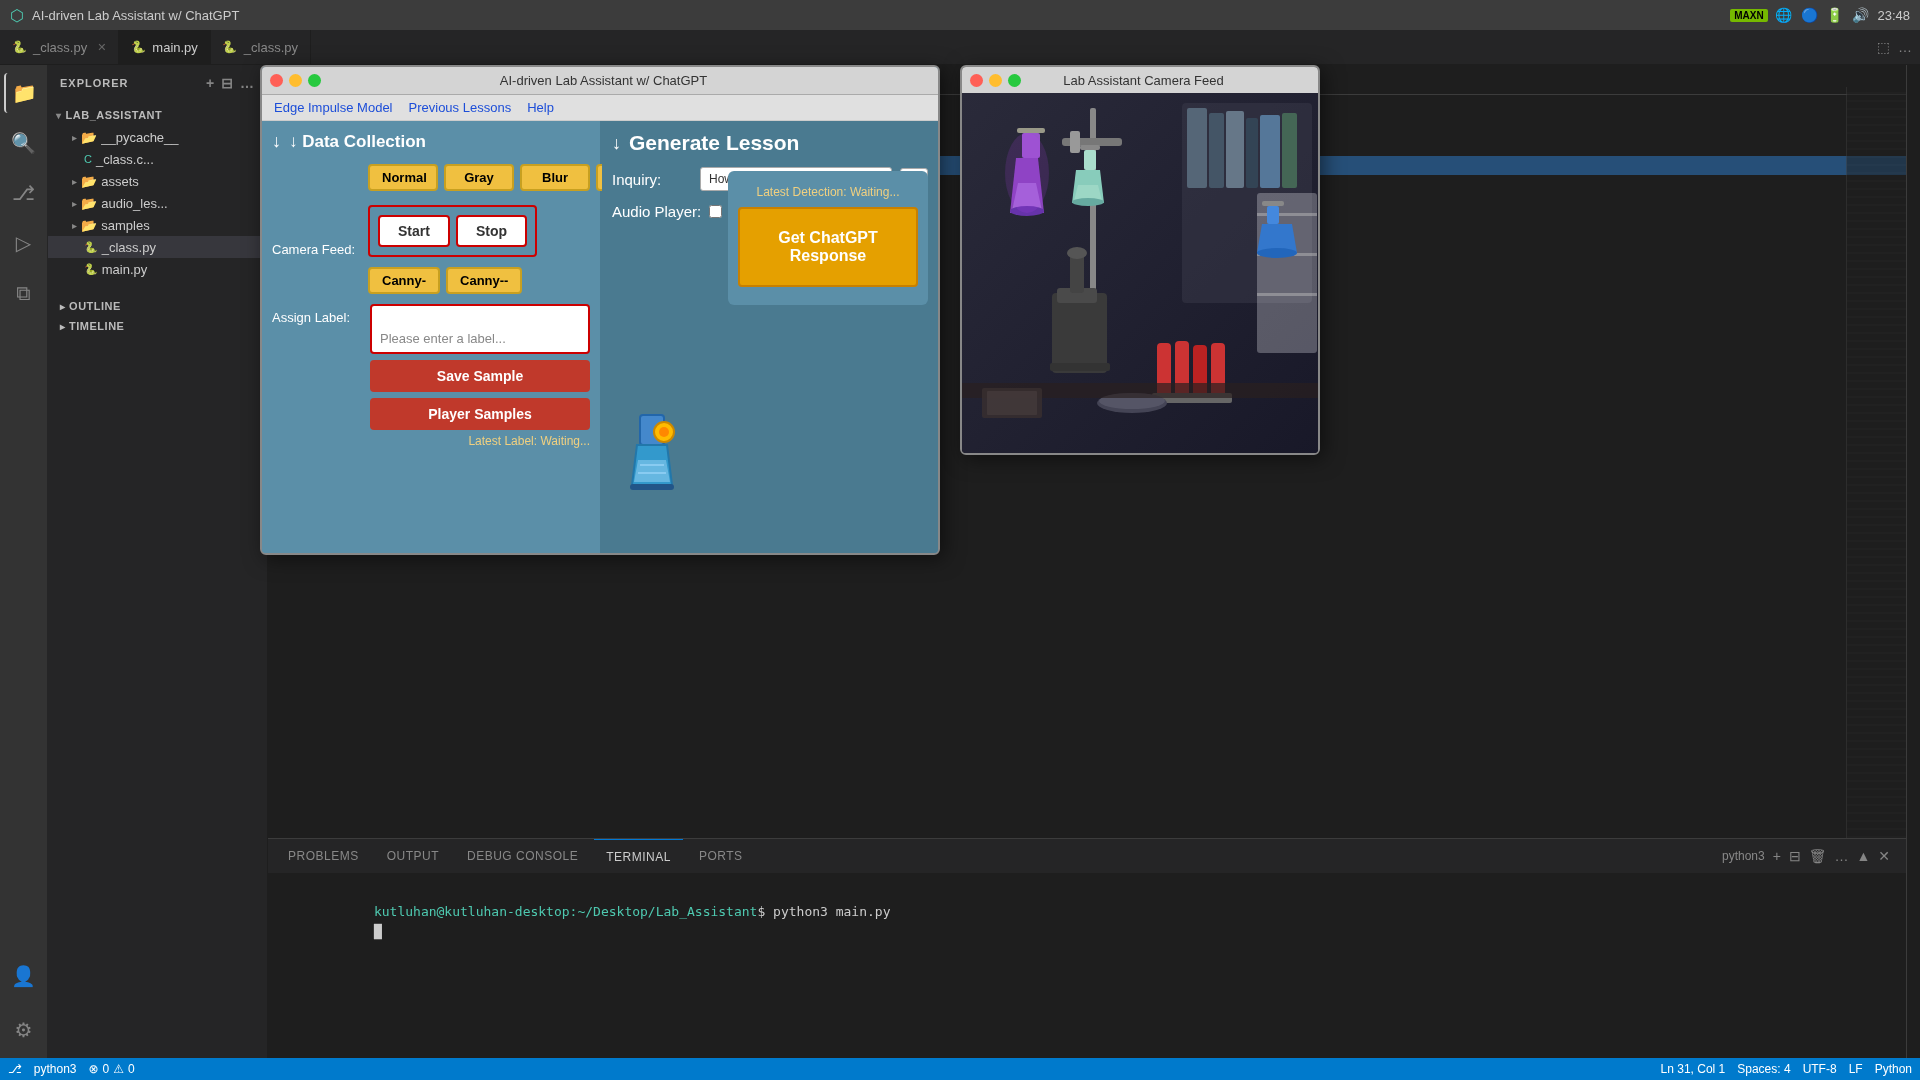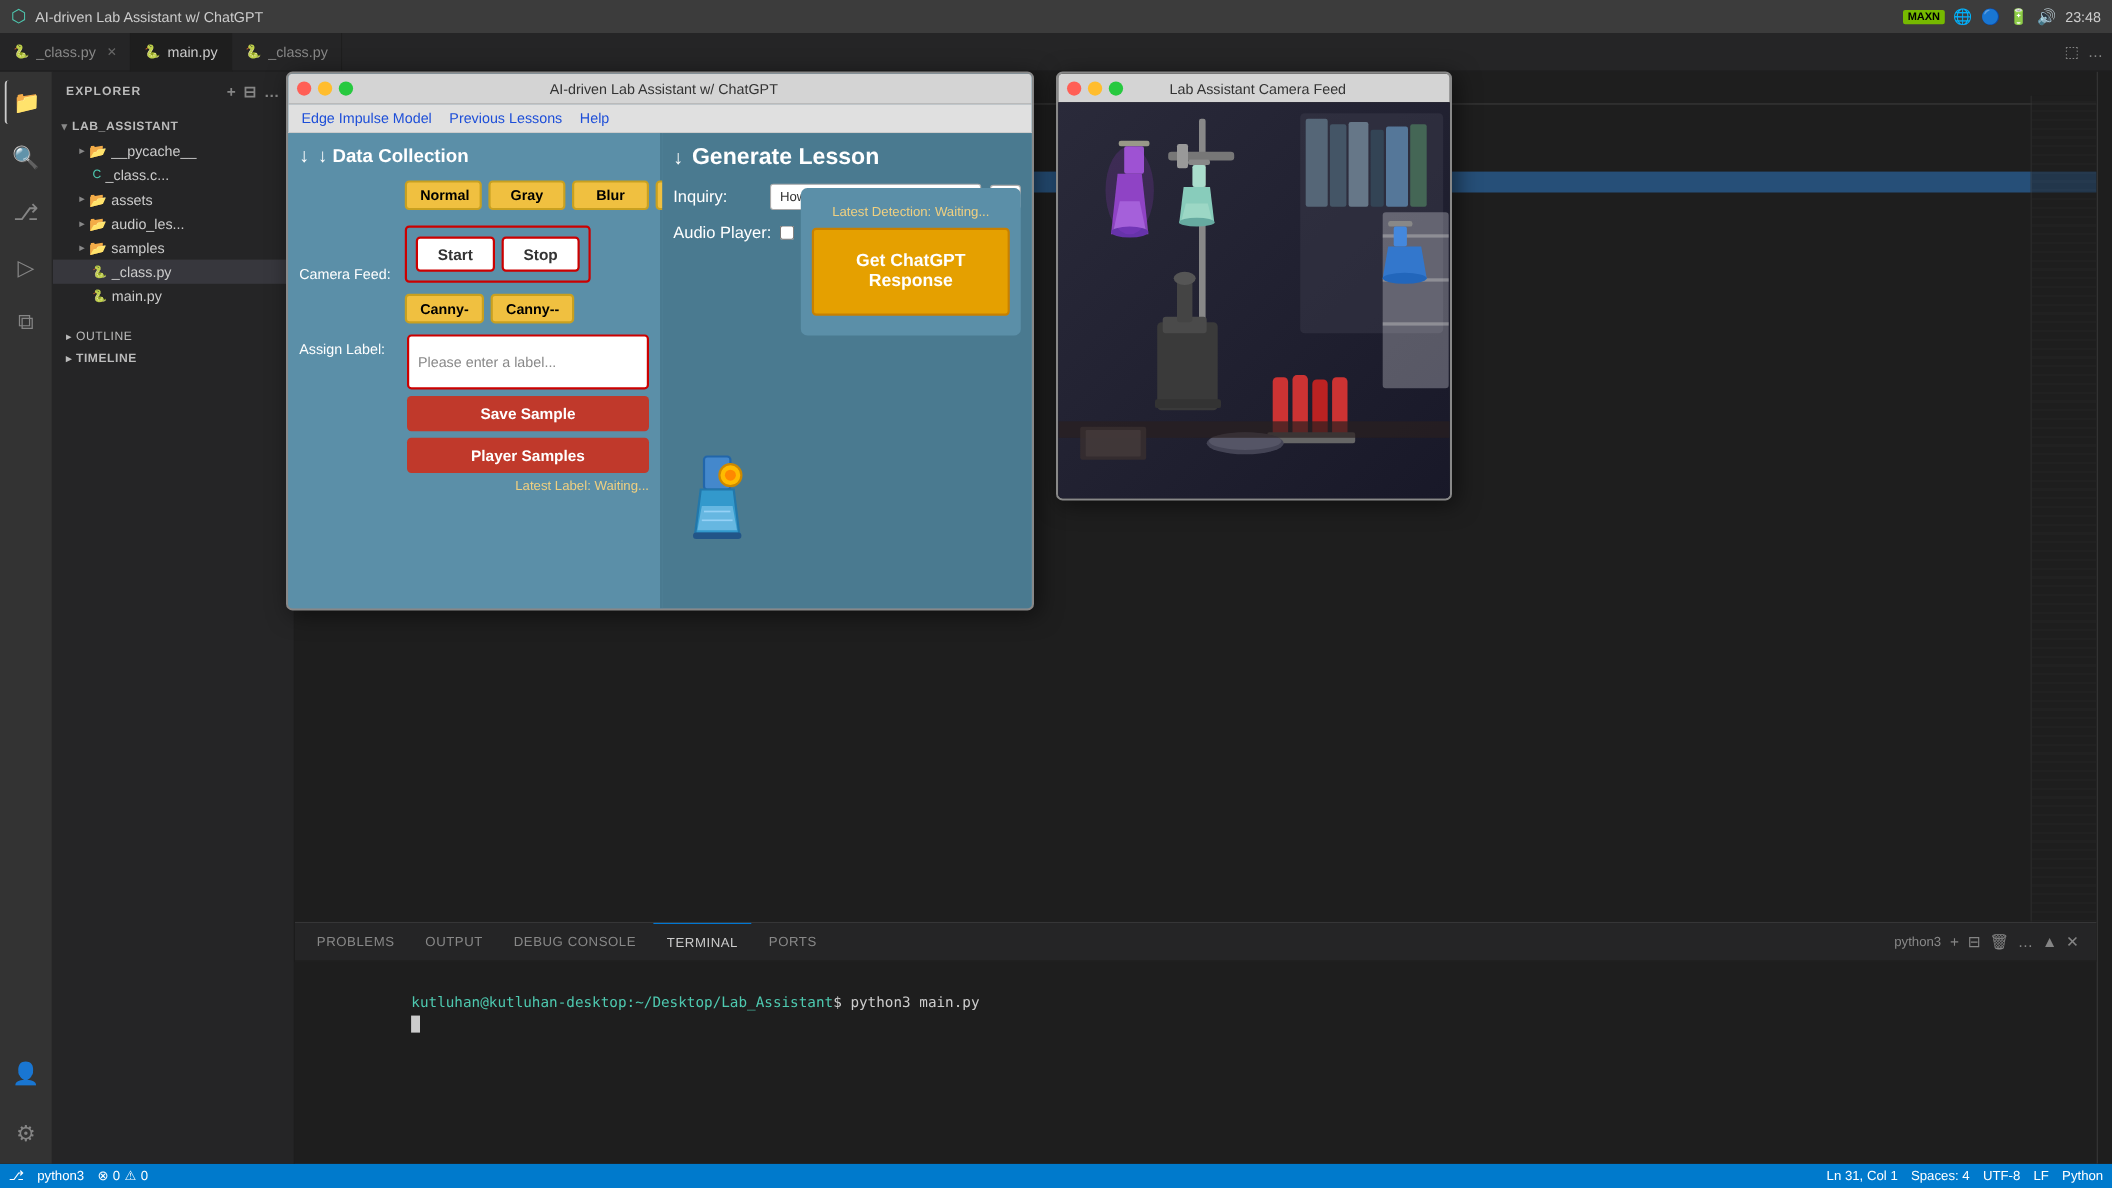--- a/index.html
+++ b/index.html
@@ -349,21 +349,21 @@
       flex: 1;
     }
     #label-input-box {
       background: #fff;
       border: 2px solid #c00;
       border-radius: 4px;
       padding: 6px 8px;
       width: 100%;
       height: 50px;
       display: flex;
-      align-items: center;
+      align-items: flex-end;
     }
     #label-input-text {
       color: #333;
       font-size: 13px;
     }
     .btn-save-sample {
       background: #c0392b;
       border: none;
       color: #fff;
       font-size: 14px;
@@ -665,21 +665,21 @@
         </div>
         <div class="sidebar-item active" style="padding-left:36px;">
           <span style="color:#3b8edd; font-size:11px;">🐍</span>
           <span>_class.py</span>
         </div>
         <div class="sidebar-item" style="padding-left:36px;">
           <span style="color:#3b8edd; font-size:11px;">🐍</span>
           <span>main.py</span>
         </div>
       </div>
-      <div style="margin-top:12px; padding: 4px 12px; font-size:11px; font-weight:normal; letter-spacing:0.5px; color:#bbb; text-transform:uppercase;">
+      <div style="margin-top:12px; padding: 4px 12px; font-size:11px; font-weight:bold; letter-spacing:0.5px; color:#bbb; text-transform:uppercase;">
         <span style="font-size:10px;">▸</span> OUTLINE
       </div>
       <div style="padding: 4px 12px; font-size:11px; font-weight:bold; letter-spacing:0.5px; color:#bbb; text-transform:uppercase;">
         <span style="font-size:10px;">▸</span> TIMELINE
       </div>
     </div>
 
     <div id="editor-area">
       <div id="code-editor">
 

